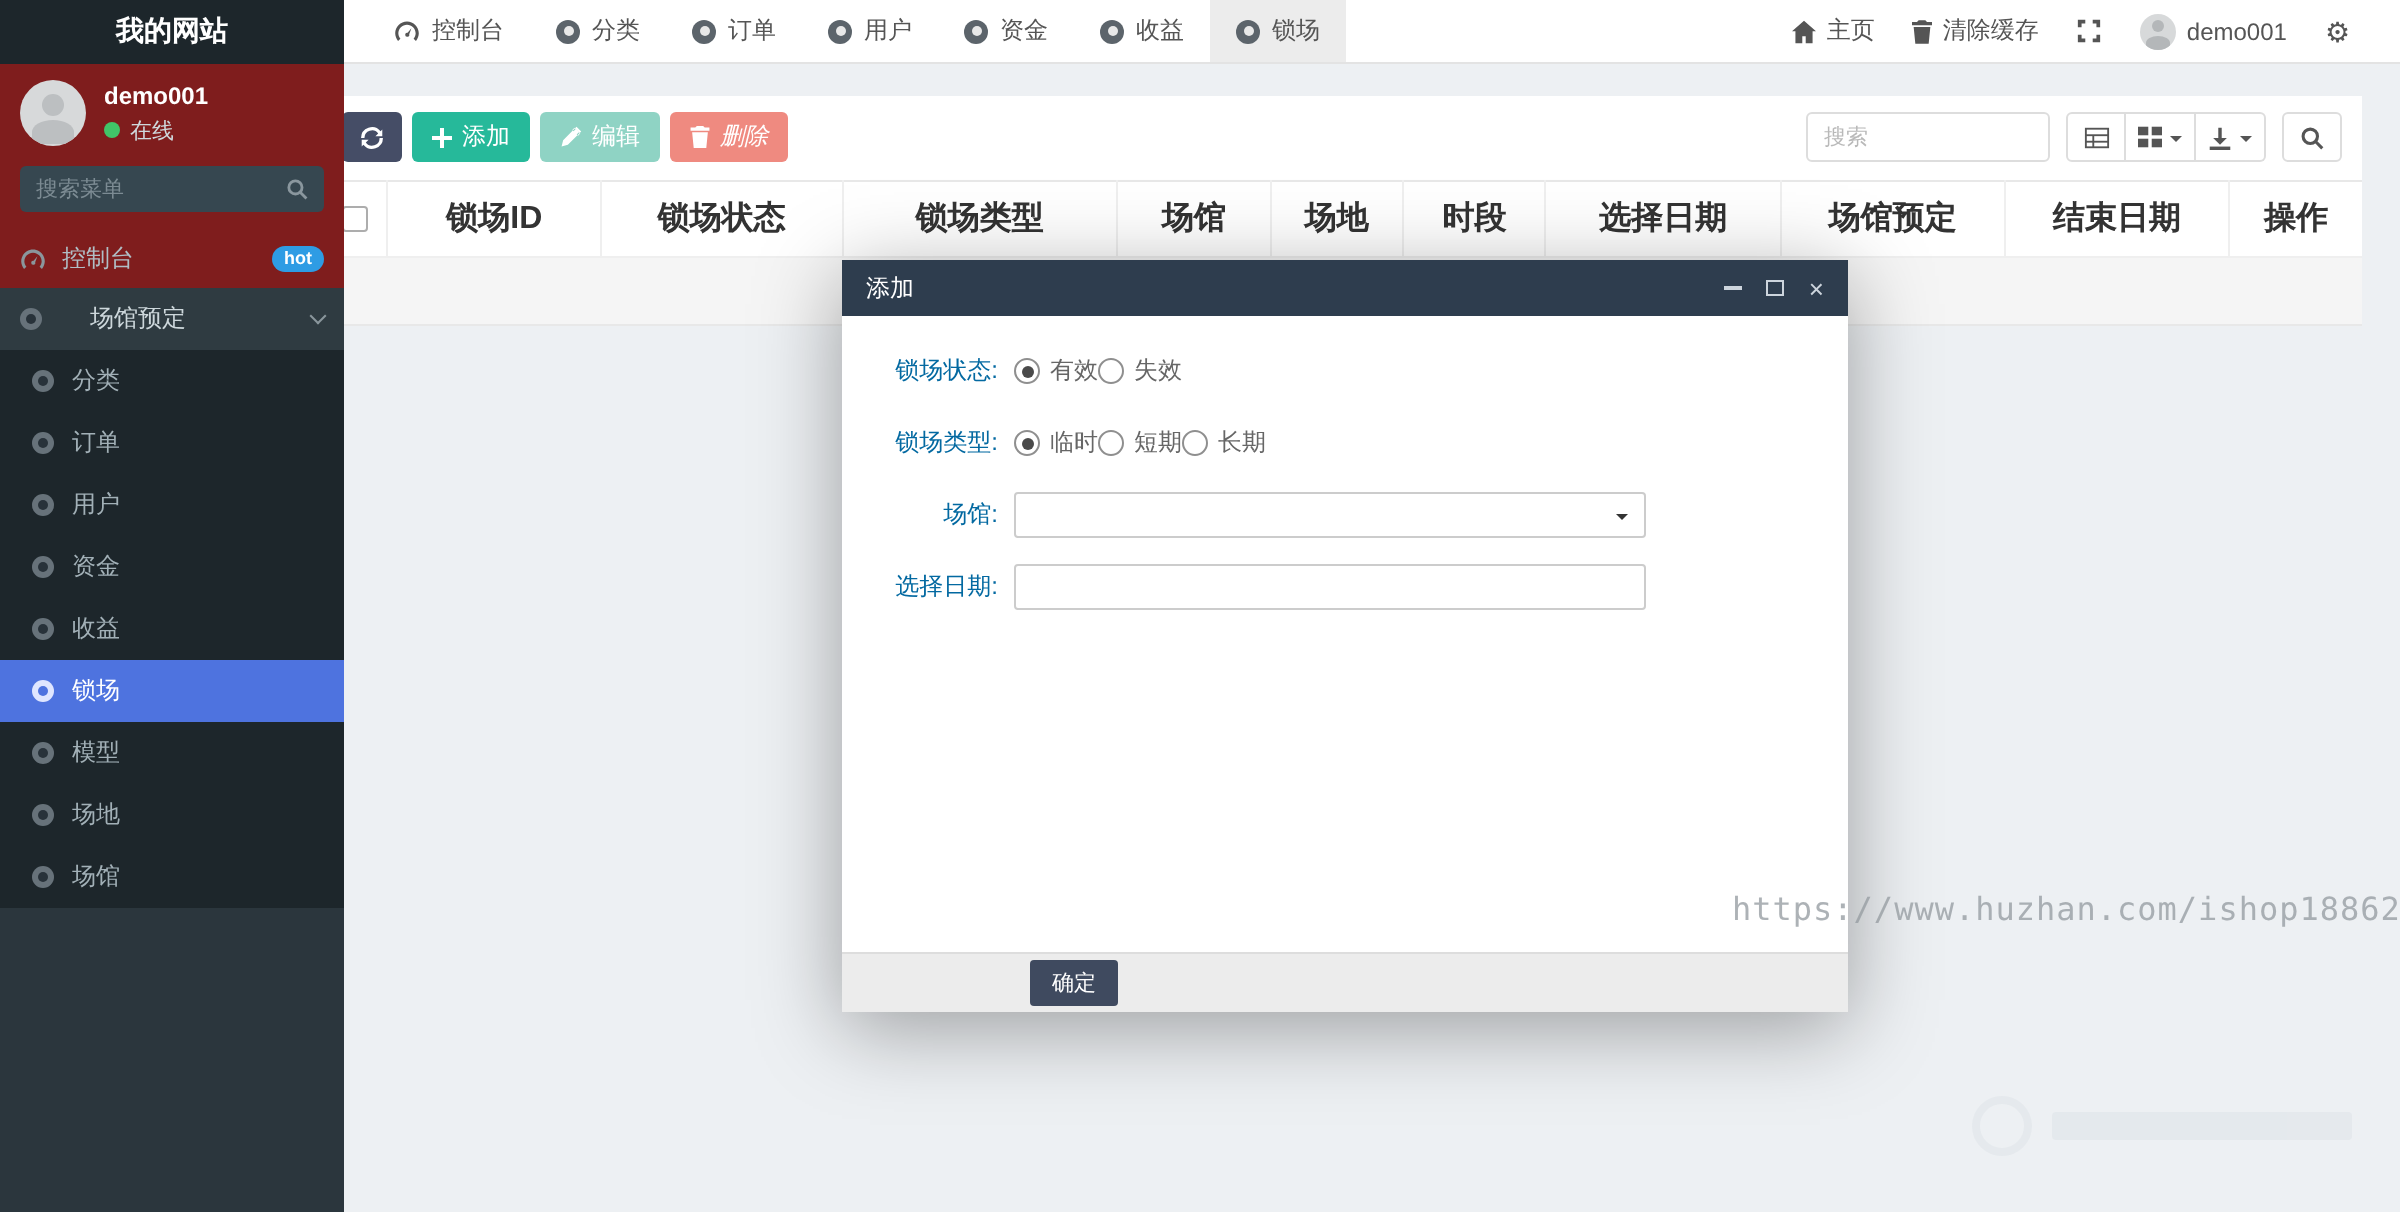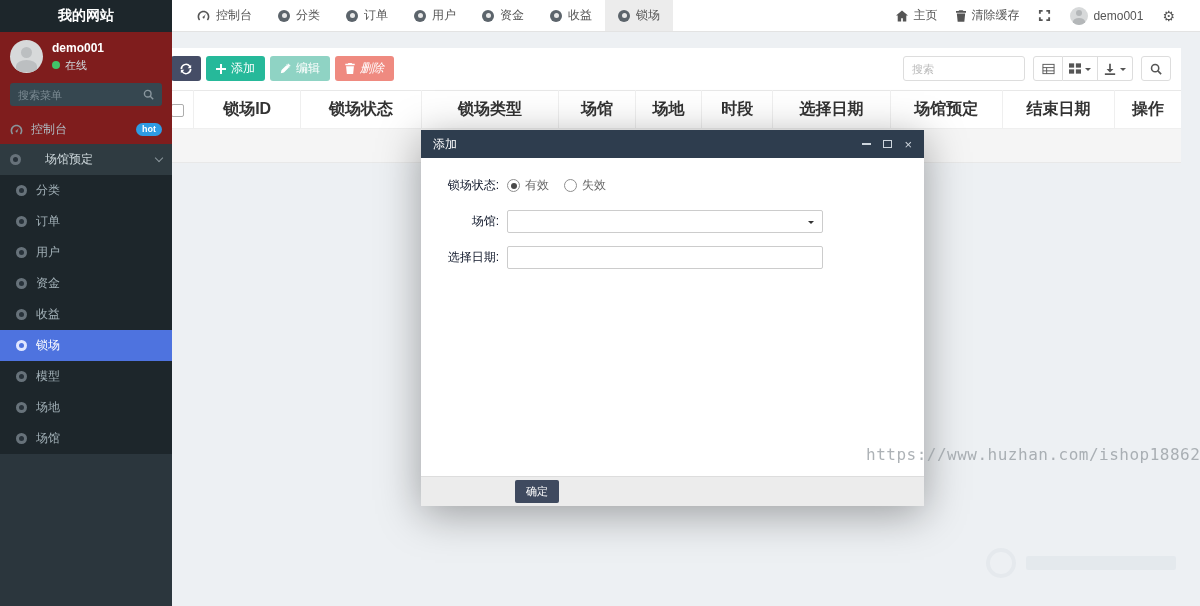--- a/index.html
+++ b/index.html
@@ -109,22 +109,22 @@
   .modal { position:absolute; left:421px; top:130px; width:503px; height:376px; background:#fff;
     box-shadow:0 8px 40px rgba(0,0,0,.35); z-index:5; display:flex; flex-direction:column; }
   .modal-header { height:28px; background:#2e3d4e; color:#fff; display:flex; align-items:center;
     padding:0 12px; font-size:12px; flex:0 0 auto; }
   .modal-controls { margin-left:auto; display:flex; align-items:center; gap:12px; color:#cdd5dd; }
   .mc-min { width:9px; height:2px; background:#cdd5dd; display:inline-block; cursor:pointer; }
   .mc-max { width:9px; height:8px; border:1.5px solid #cdd5dd; display:inline-block; cursor:pointer; }
   .mc-close { font-size:13px; line-height:1; cursor:pointer; }
   .modal-body { flex:1; padding-top:16px; color:#666; }
   .form-row { display:flex; align-items:center; margin-bottom:13px; min-height:23px; }
-  .form-label { width:86px; text-align:right; padding-right:8px; font-size:12px; color:#0f172a; flex:0 0 auto; }
-  .radio-group { display:flex; align-items:center; gap:15px; }
+  .form-label { width:86px; text-align:right; padding-right:8px; font-size:12px; color:#0369a1; flex:0 0 auto; }
+  .radio-group { display:flex; align-items:center; }
   .radio-opt { display:flex; align-items:center; gap:5px; cursor:pointer; }
   .radio { width:13px; height:13px; border:1px solid #8f8f8f; border-radius:50%; background:#fff;
     position:relative; display:inline-block; flex:0 0 auto; }
   .radio.checked::after { content:""; position:absolute; left:2.5px; top:2.5px; width:6px; height:6px;
     border-radius:50%; background:#4a4a4a; }
   .select-box { width:316px; height:23px; border:1px solid #ccc; border-radius:2px; background:#fff;
     display:flex; align-items:center; justify-content:flex-end; padding:0 8px; cursor:pointer; }
   .select-box .caret { border-top-color:#333; }
   .text-input { width:316px; height:23px; border:1px solid #ccc; border-radius:2px; background:#fff;
     font-family:inherit; font-size:12px; padding:0 8px; outline:none; color:#333; }
@@ -432,20 +432,37 @@
           <span class="radio checked"></span>
           <span>有效</span>
         </span>
         <span class="radio-opt">
           <span class="radio"></span>
           <span>失效</span>
         </span>
       </div>
     </div>
 
+    <div class="form-row">
+      <span class="form-label">锁场类型:</span>
+      <div class="radio-group">
+        <span class="radio-opt">
+          <span class="radio checked"></span>
+          <span>临时</span>
+        </span>
+        <span class="radio-opt">
+          <span class="radio"></span>
+          <span>短期</span>
+        </span>
+        <span class="radio-opt">
+          <span class="radio"></span>
+          <span>长期</span>
+        </span>
+      </div>
+    </div>
 
     <div class="form-row">
       <span class="form-label">场馆:</span>
       <div class="select-box">
         <span></span>
         <span class="caret"></span>
       </div>
     </div>
 
     <div class="form-row">

